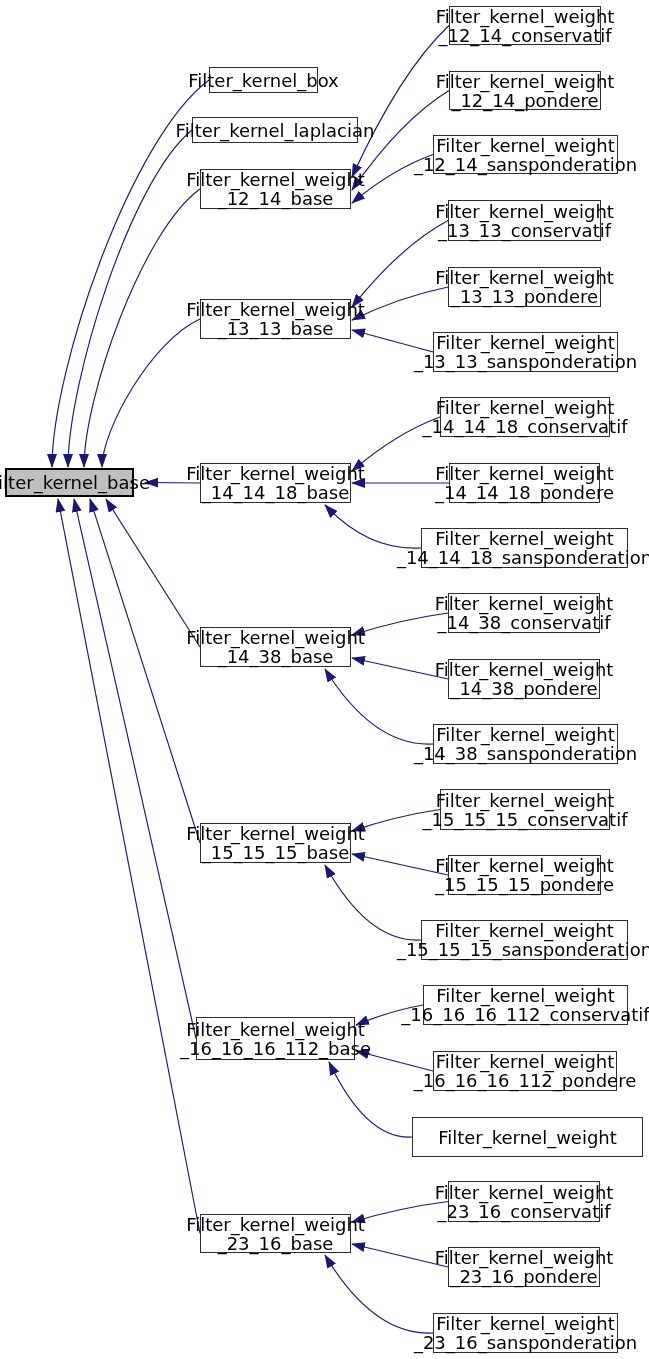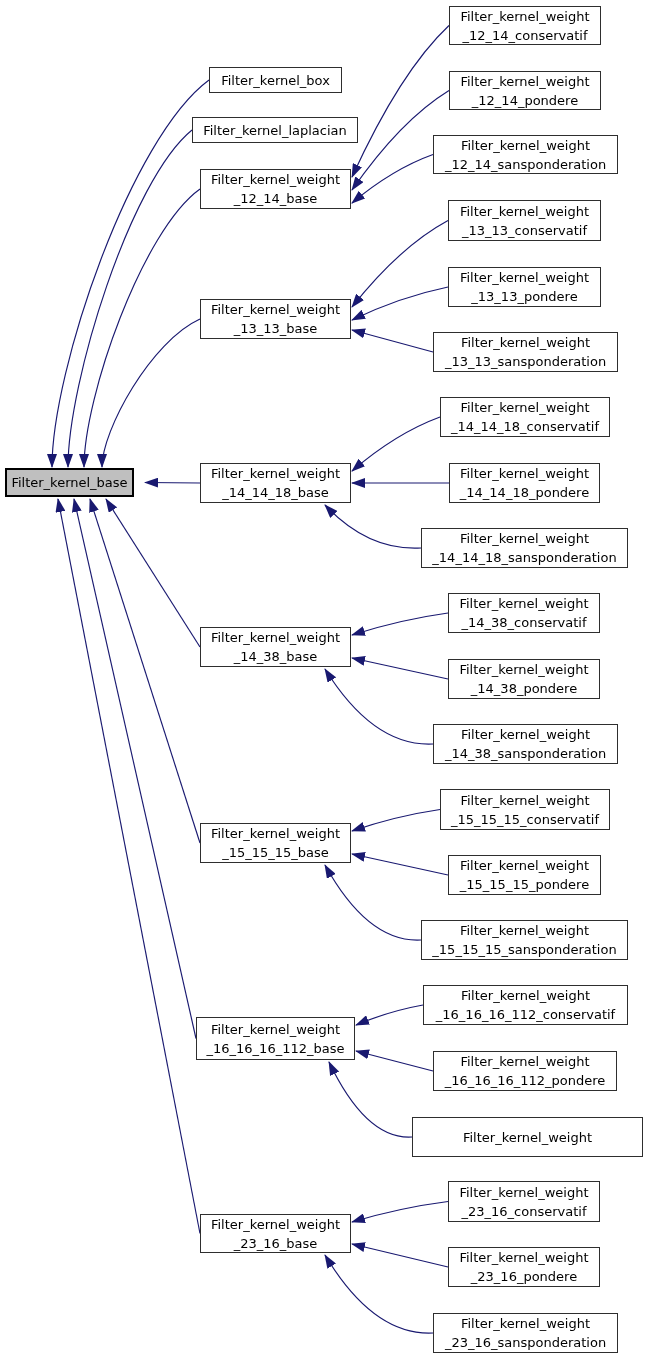--- a/index.html
+++ b/index.html
@@ -26,21 +26,21 @@
     position: absolute;
     box-sizing: border-box;
     display: flex;
     flex-direction: column;
     justify-content: center;
     align-items: center;
     text-align: center;
     background: var(--node-fill, #ffffff);
     border: 1px solid var(--node-border, #2e2e2e);
     color: var(--text, #000000);
-    font-size: 13px;
+    font-size: 18px;
     line-height: 19px;
     white-space: nowrap;
     cursor: pointer;
   }
   .node.highlighted {
     background: var(--hl-fill, #bfbfbf);
     border: 2px solid var(--hl-border, #000000);
   }
   .node .line { display: block; }
 </style>
@@ -84,21 +84,21 @@
         <path class="edge" d="M412,1137 Q366.35,1140 329,1062" marker-end="url(#arrowhead)"></path>
         <path class="edge" d="M448,1201.5 Q400,1207.65 352,1222" marker-end="url(#arrowhead)"></path>
         <path class="edge" d="M448,1267 L352,1244" marker-end="url(#arrowhead)"></path>
         <path class="edge" d="M433,1333 Q373.6,1336 325,1255" marker-end="url(#arrowhead)"></path>
       </g>
   </svg>
   <div id="nodes">
       <div class="node highlighted" style="left: 5px; top: 468px; width: 129px; height: 29px;">
         <span class="line">Filter_kernel_base</span>
       </div>
-      <div class="node" style="left: 209px; top: 67px; width: 133px; height: 26px;">
+      <div class="node" style="left: 209px; top: 67px; width: 109px; height: 26px;">
         <span class="line">Filter_kernel_box</span>
       </div>
       <div class="node" style="left: 192px; top: 117px; width: 166px; height: 26px; text-align: center;">
         <span class="line">Filter_kernel_laplacian</span>
       </div>
       <div class="node" style="left: 200px; top: 169px; width: 151px; height: 40px;">
         <span class="line">Filter_kernel_weight</span>
         <span class="line">_12_14_base</span>
       </div>
       <div class="node" style="left: 449px; top: 6px; width: 152px; height: 39px;">

